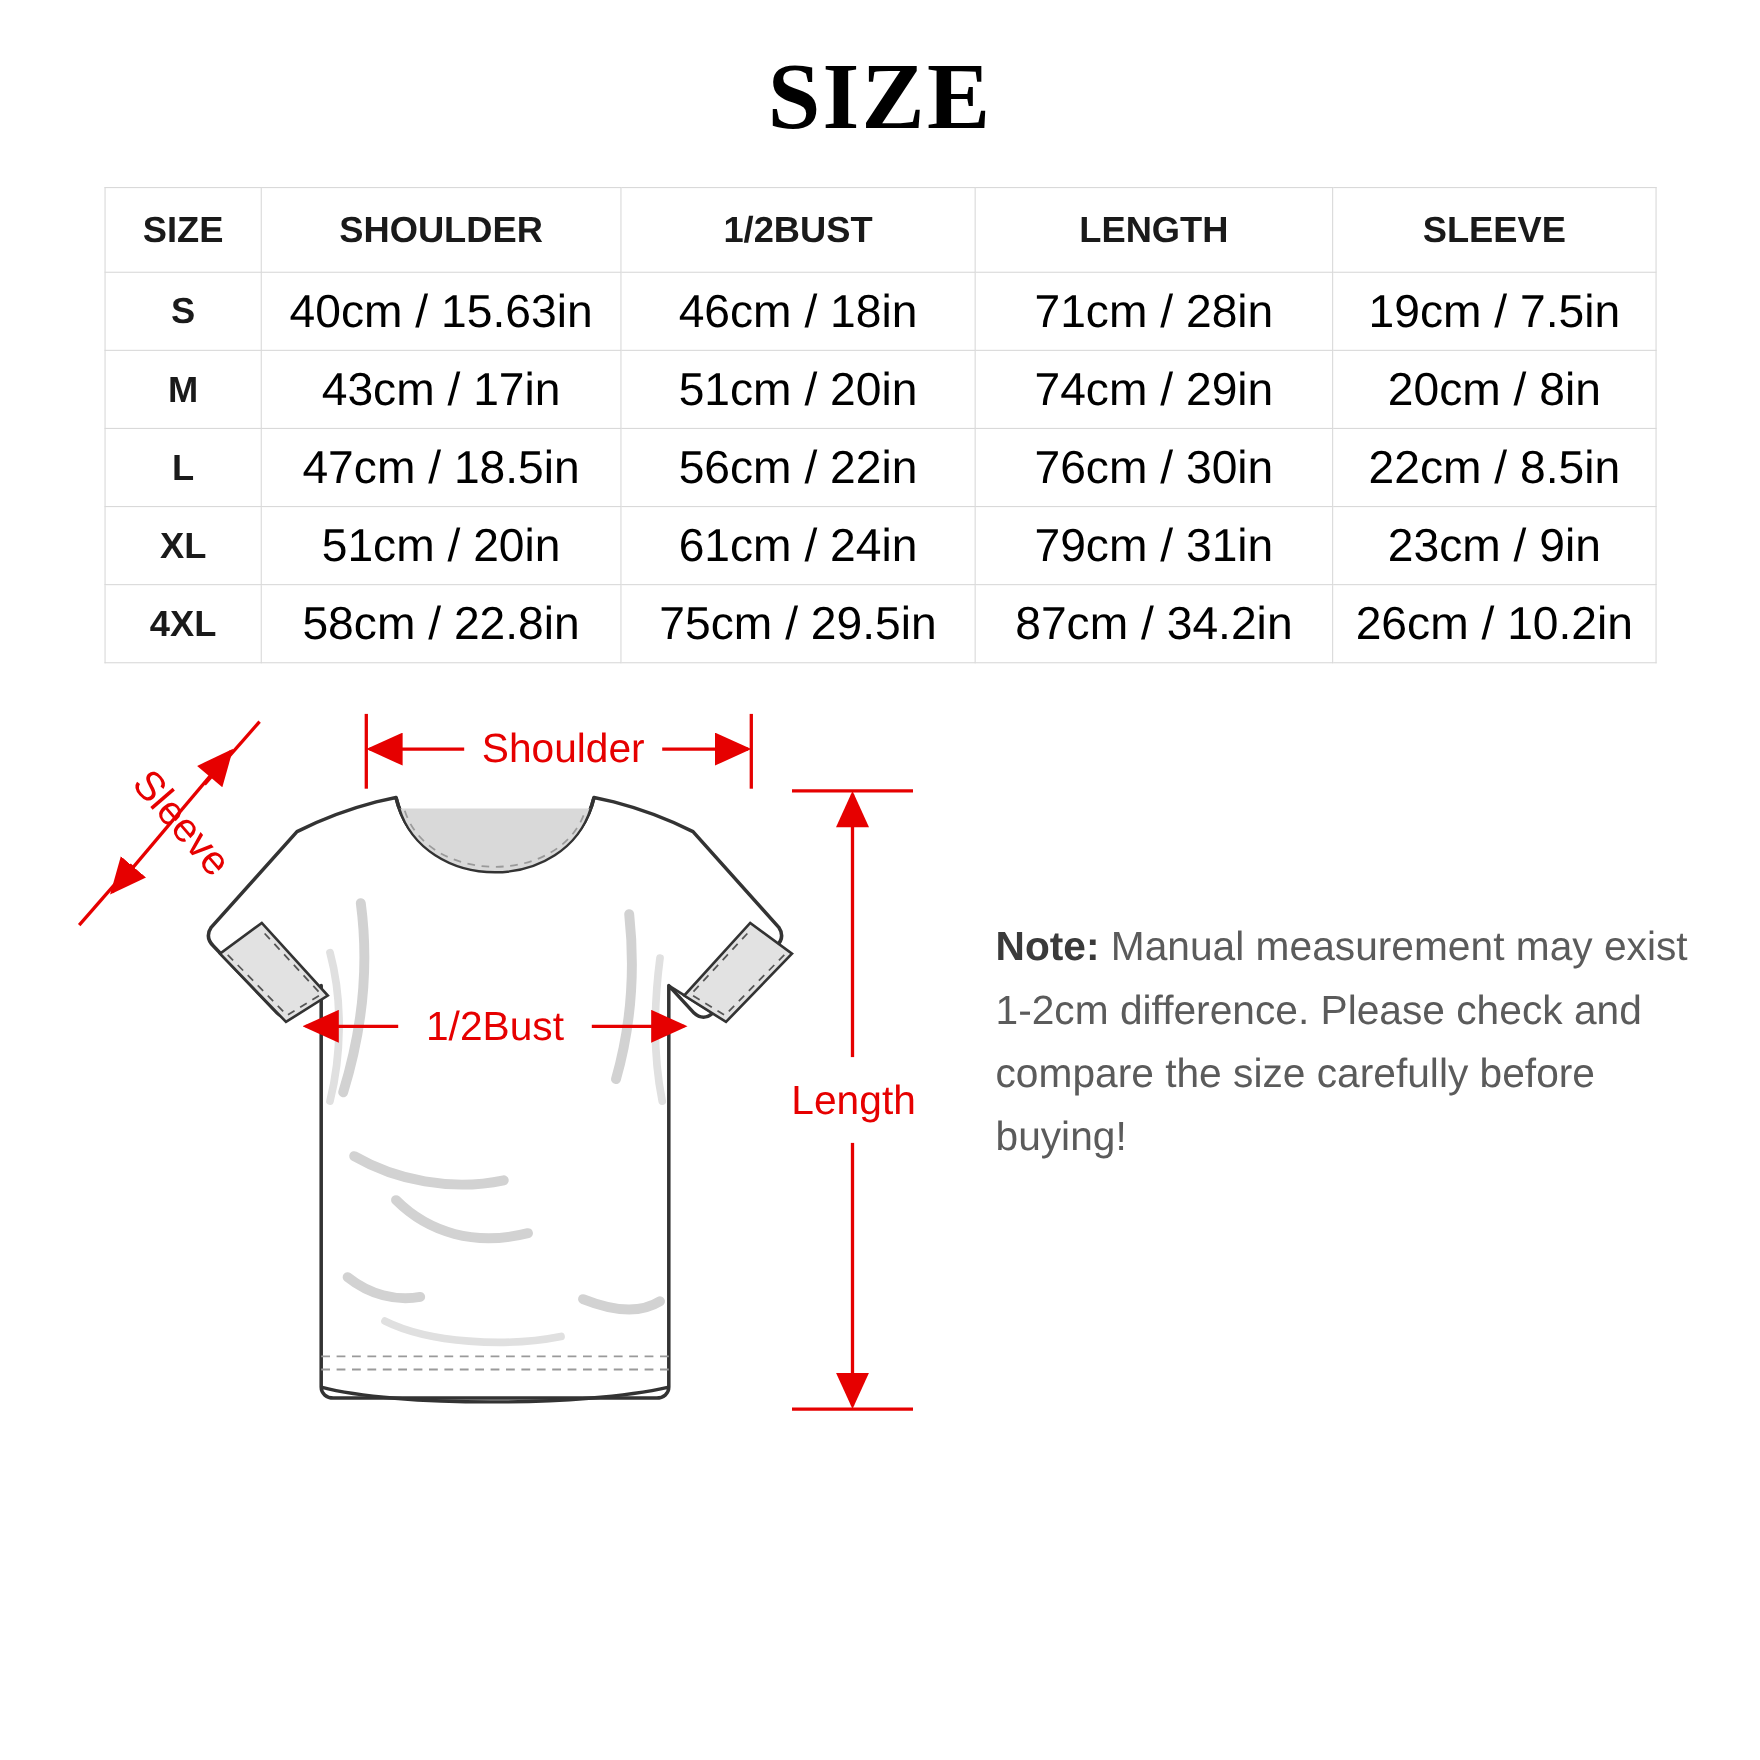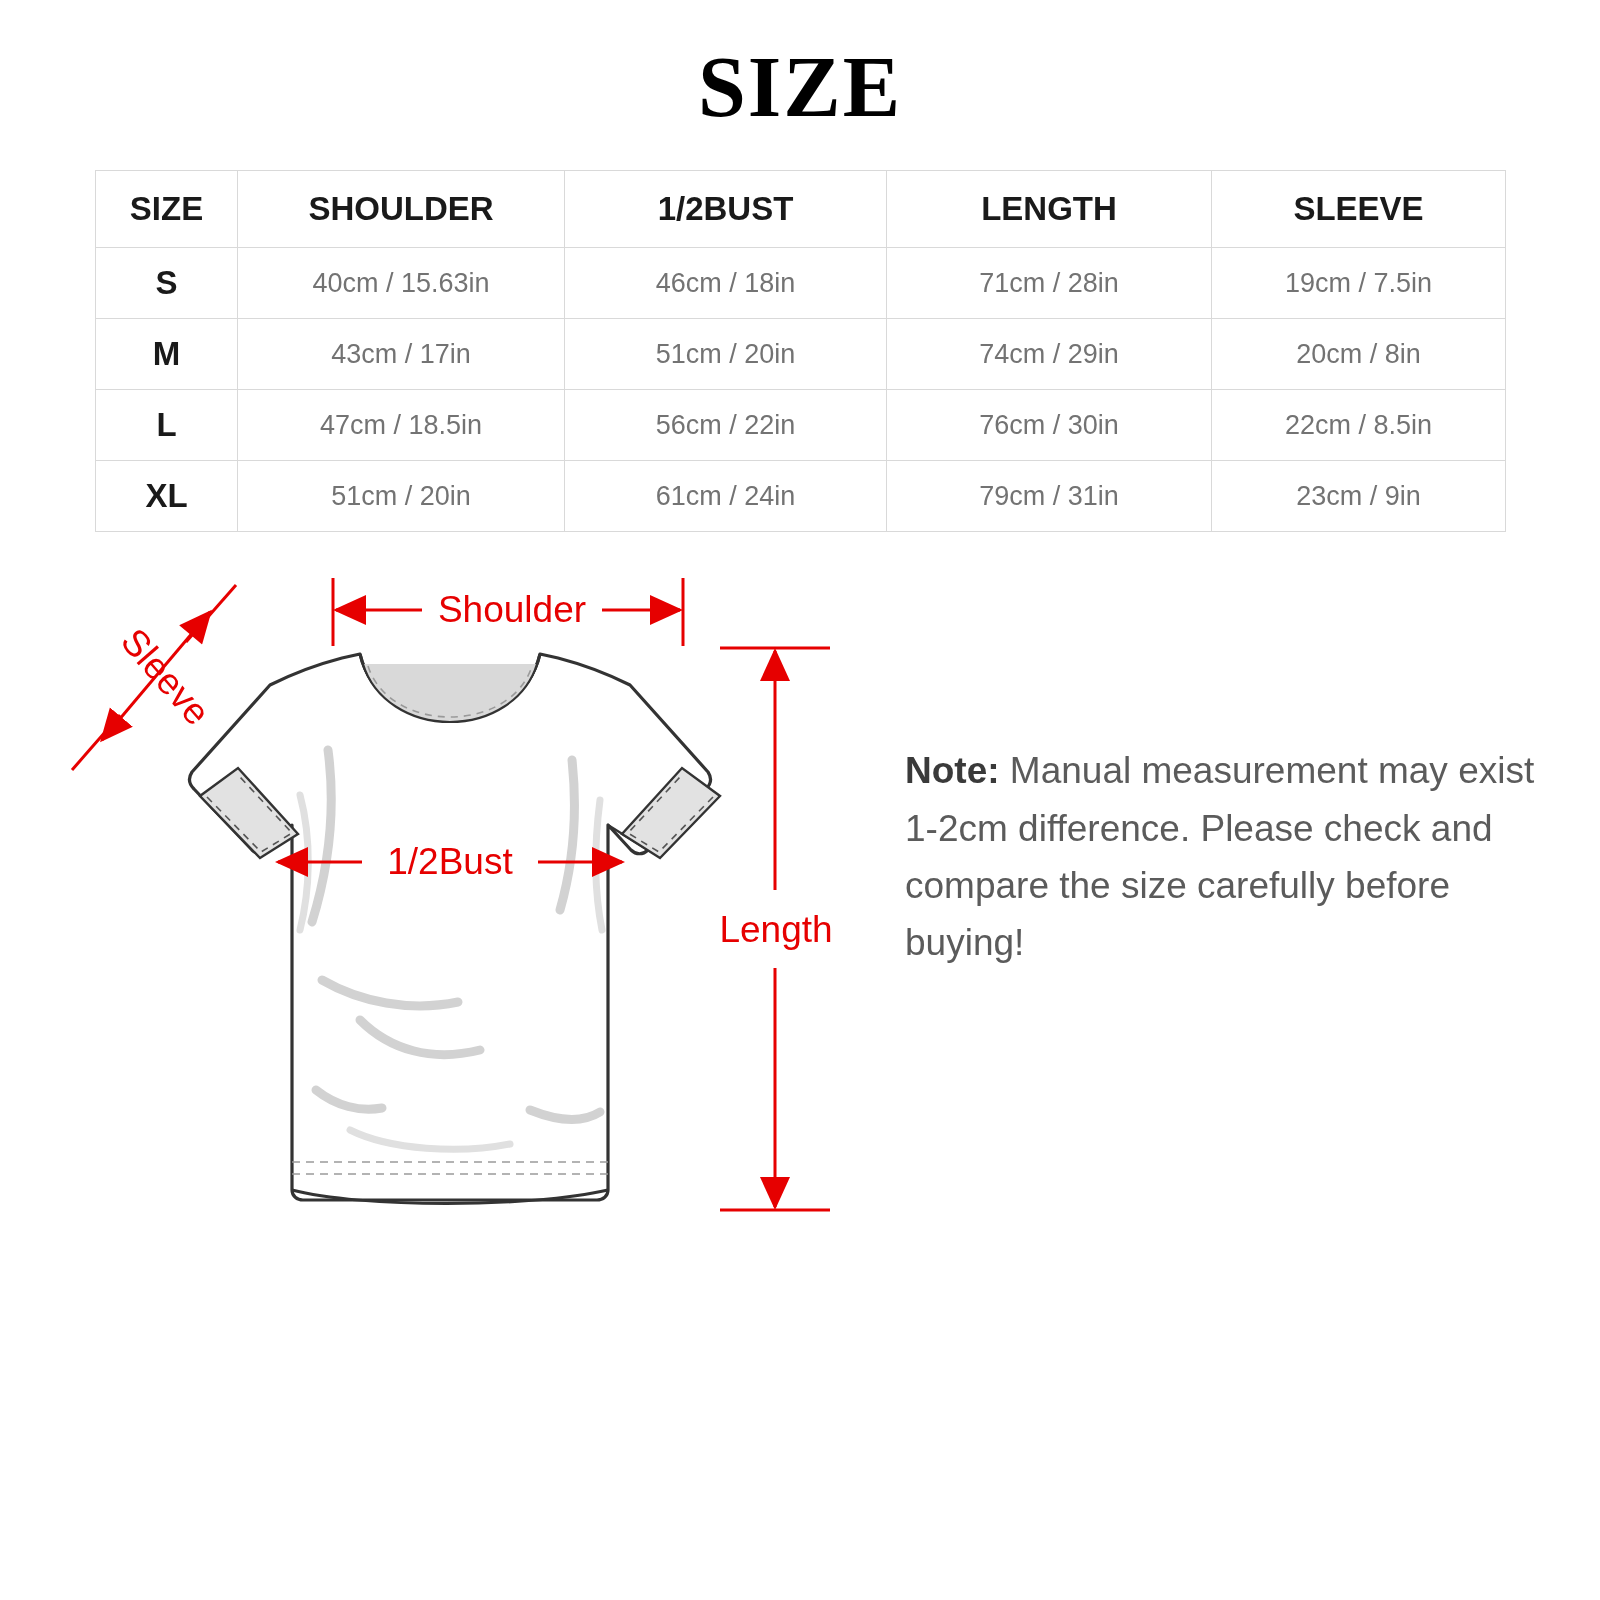--- a/index.html
+++ b/index.html
@@ -51,22 +51,22 @@
     font-weight: bold;
     color: #1a1a1a;
     height: 76px;
   }
   table.size-table td.size-col {
     font-size: 33px;
     font-weight: bold;
     color: #1a1a1a;
   }
   table.size-table td.val {
-    font-size: 27px;
-    color: #737373;
+    font-size: 42px;
+    color: #000000;
     font-weight: normal;
   }
   col.c-size  { width: 142px; }
   col.c-sh    { width: 327px; }
   col.c-bust  { width: 322px; }
   col.c-len   { width: 325px; }
   col.c-slv   { width: 294px; }
 
   
   .lower {
@@ -78,21 +78,21 @@
   .shirt-svg {
     position: absolute;
     left: 60px;
     top: 0;
     width: 800px;
     height: 740px;
   }
   .note {
     position: absolute;
     left: 905px;
-    top: 192px;
+    top: 211px;
     width: 640px;
     font-size: 37px;
     line-height: 1.55;
     color: #5b5b5b;
   }
   .note b {
     color: #3a3a3a;
     font-weight: bold;
   }
 </style>
@@ -140,20 +140,27 @@
         <td class="val">56cm / 22in</td>
         <td class="val">76cm / 30in</td>
         <td class="val">22cm / 8.5in</td>
       </tr>
       <tr>
         <td class="size-col">XL</td>
         <td class="val">51cm / 20in</td>
         <td class="val">61cm / 24in</td>
         <td class="val">79cm / 31in</td>
         <td class="val">23cm / 9in</td>
+      </tr>
+      <tr>
+        <td class="size-col">4XL</td>
+        <td class="val">58cm / 22.8in</td>
+        <td class="val">75cm / 29.5in</td>
+        <td class="val">87cm / 34.2in</td>
+        <td class="val">26cm / 10.2in</td>
       </tr>
     </tbody>
   </table>
 </div>
 
 <div class="lower">
 
   <svg class="shirt-svg" viewBox="0 0 800 740">
     <defs>
       <marker id="arrR" markerWidth="12" markerHeight="12" refX="10" refY="5" orient="auto">

